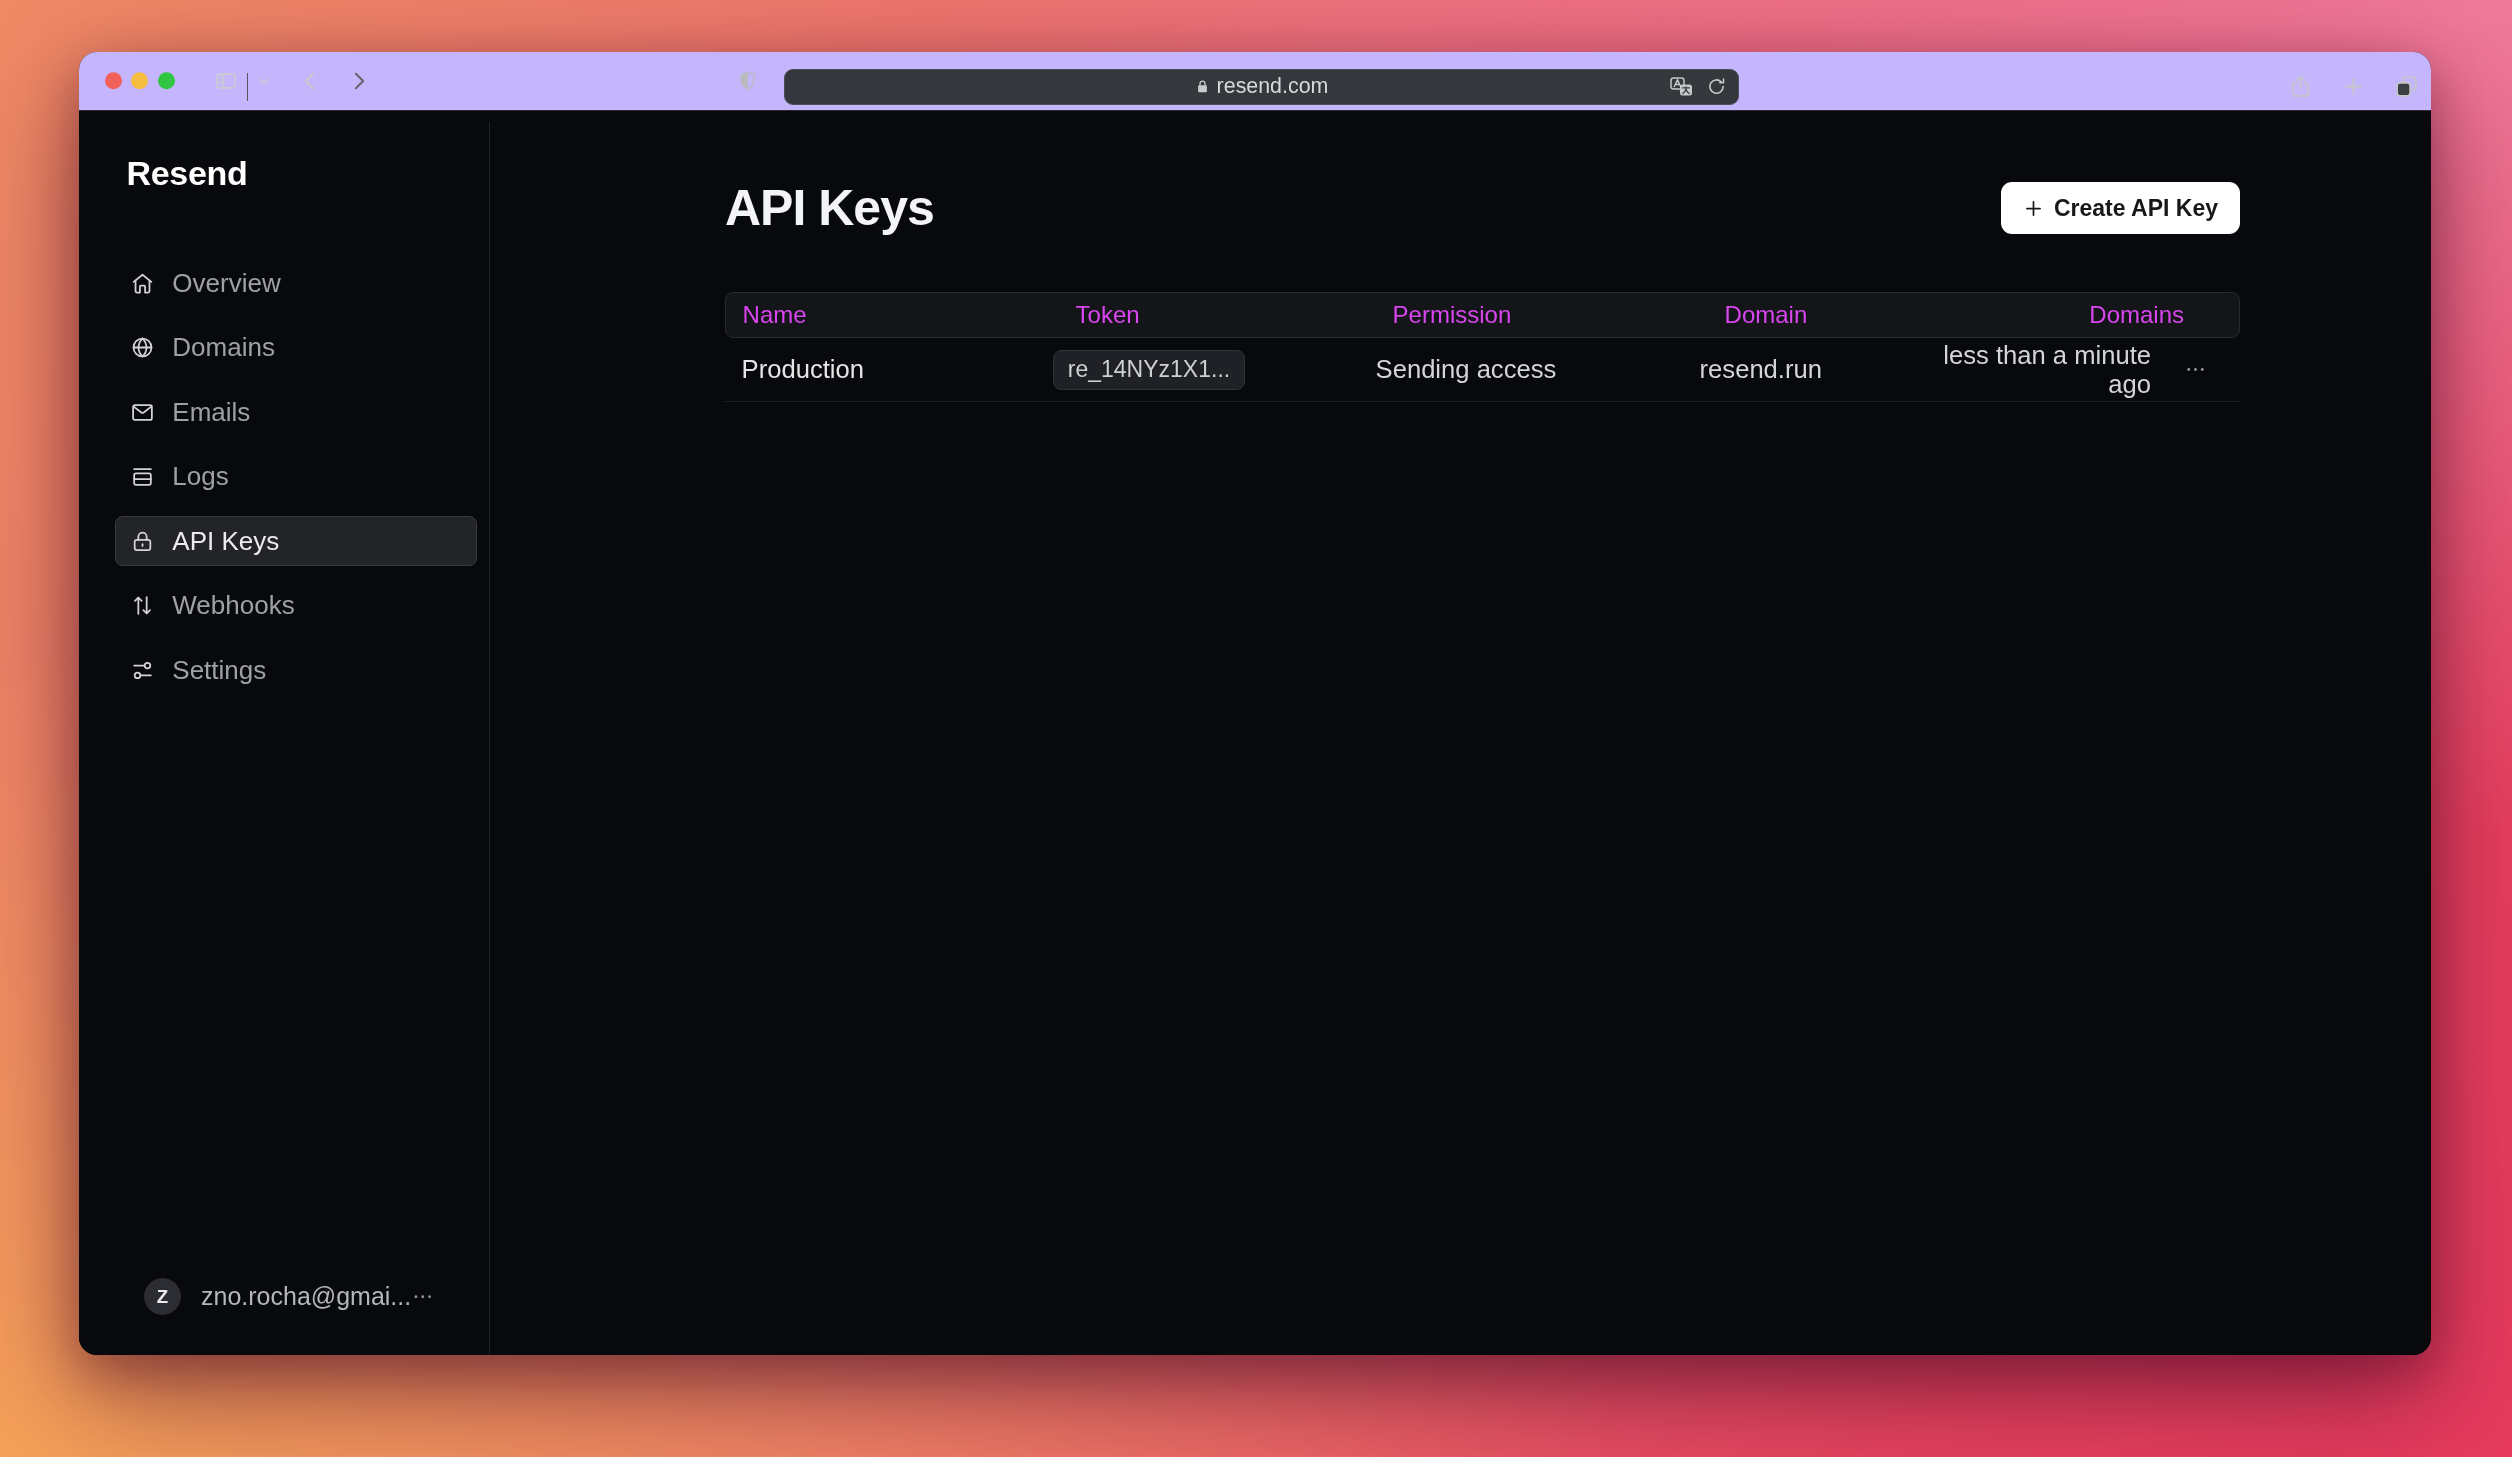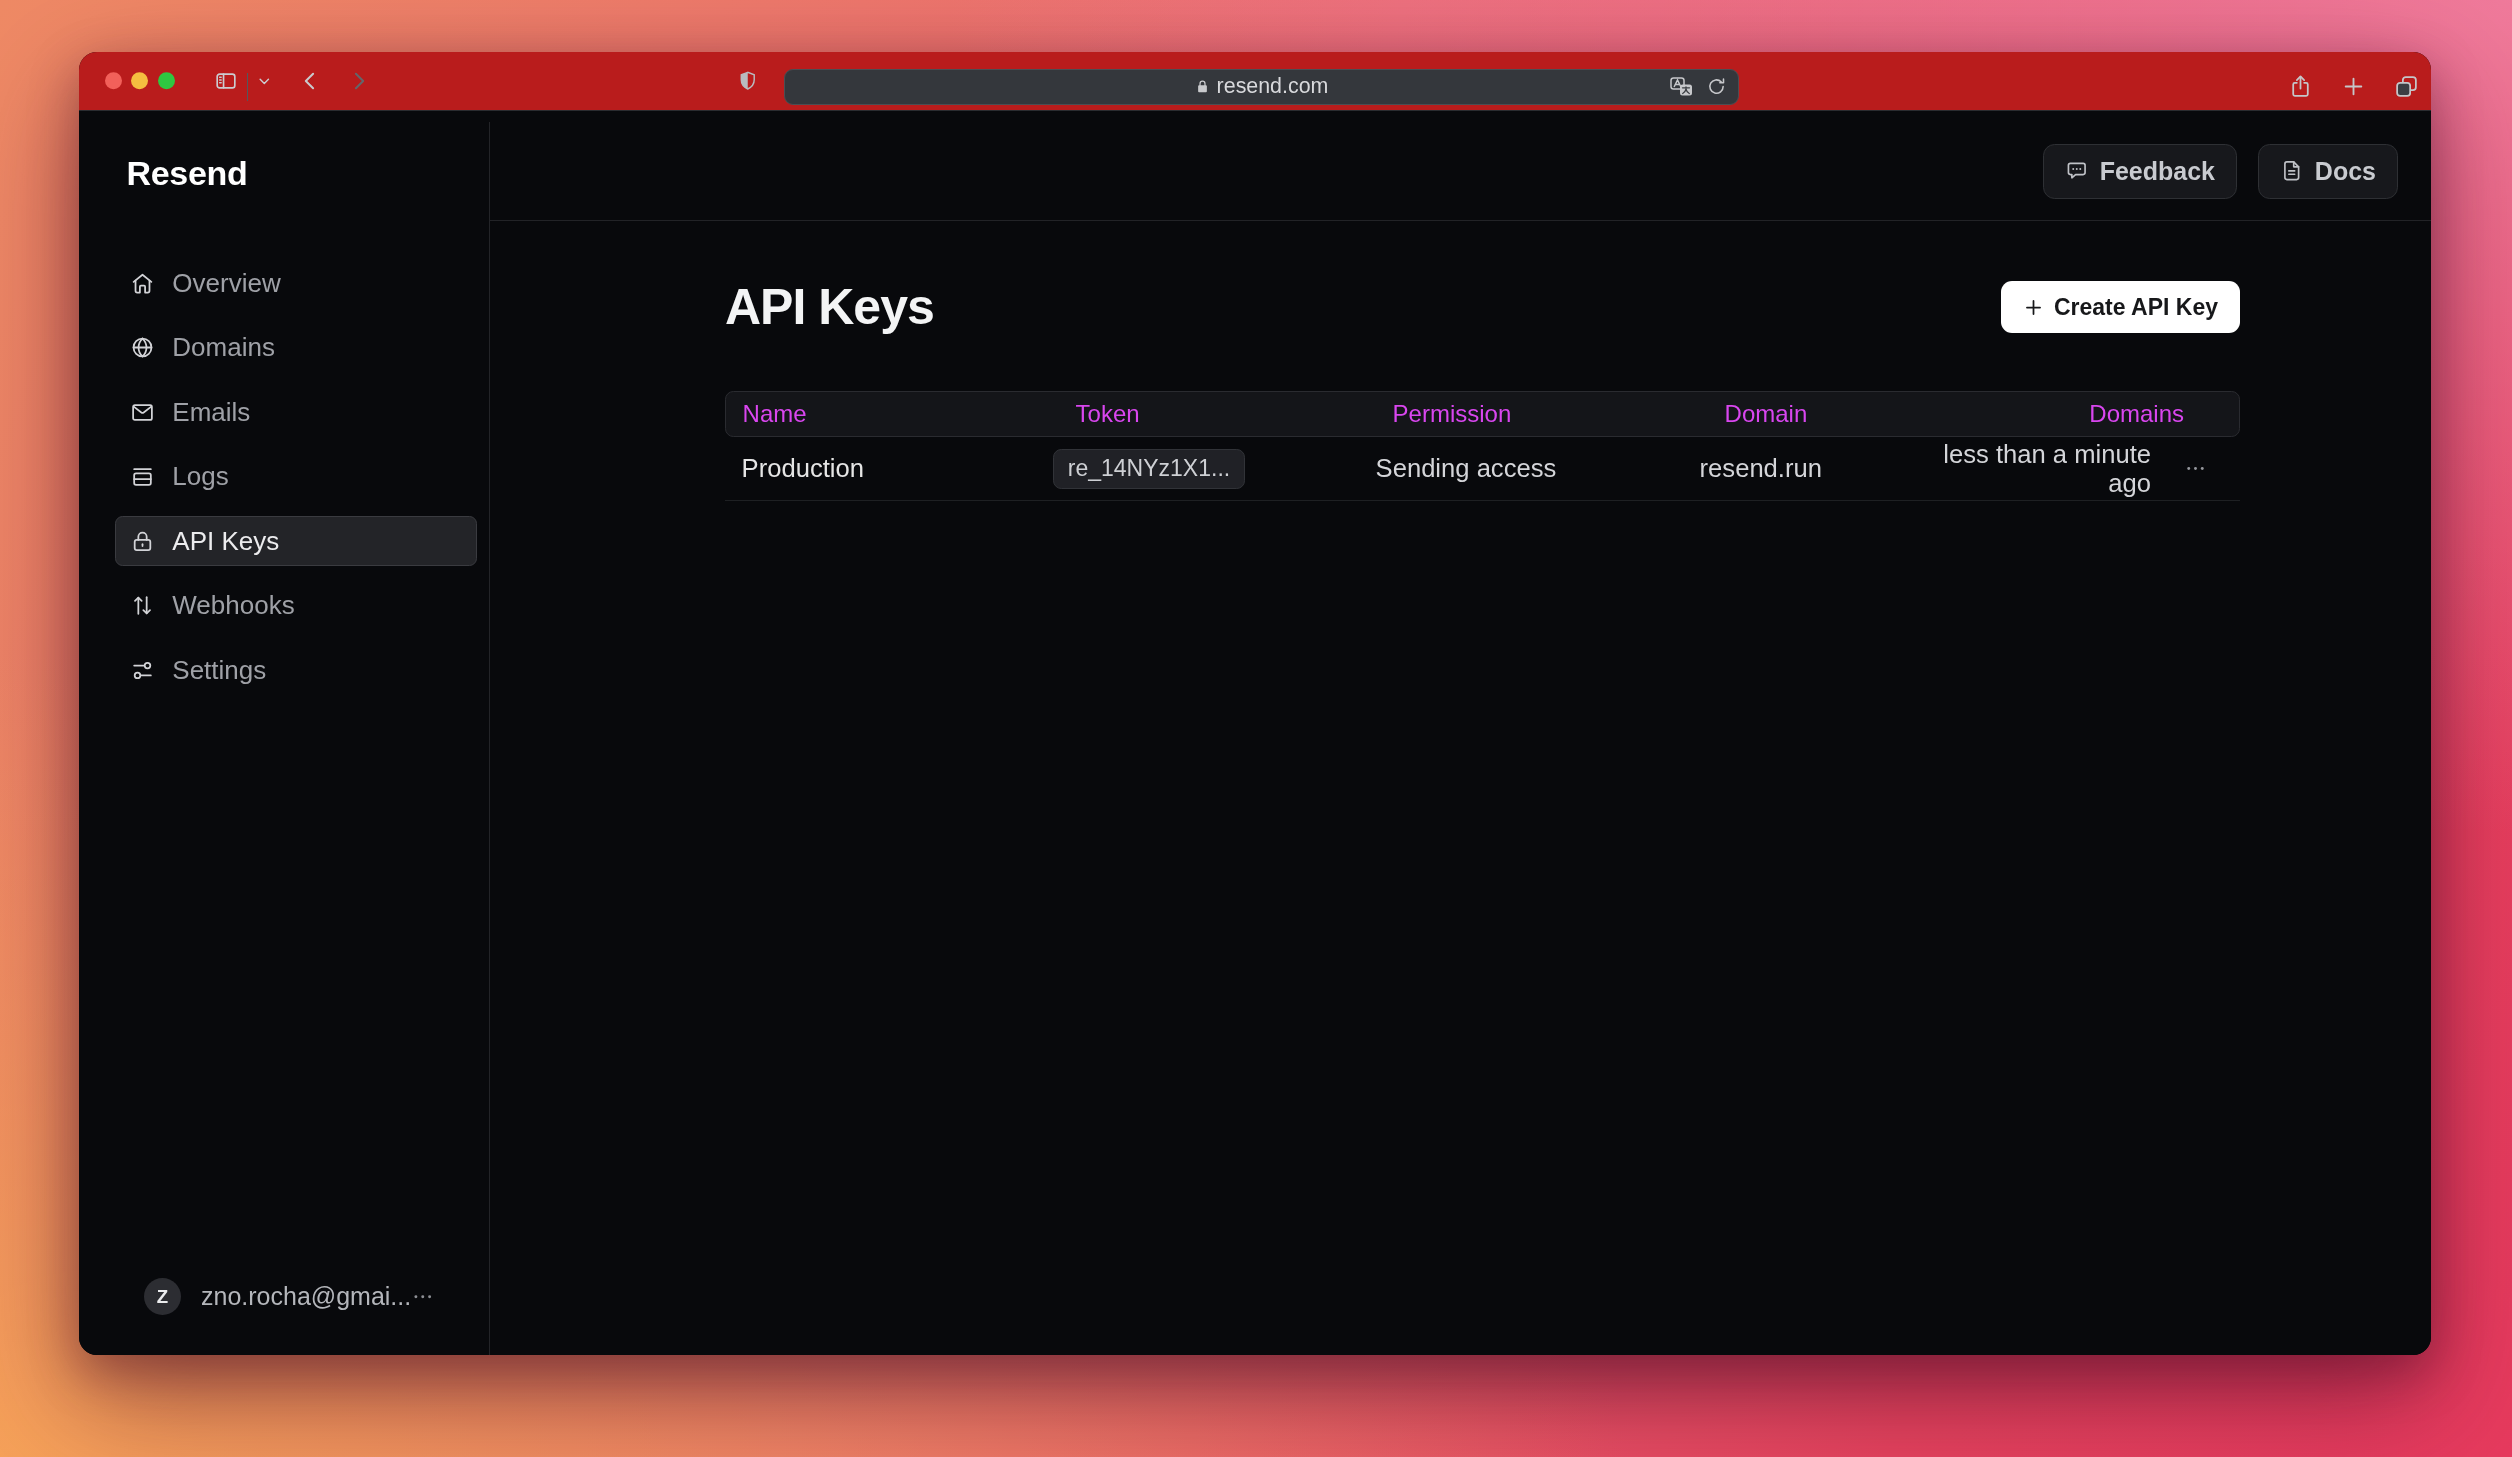--- a/index.html
+++ b/index.html
@@ -14,21 +14,21 @@
   svg { display: block; }
 
   
   .window {
     position: absolute; left: 79px; top: 52px; width: 2352px; height: 1303px;
     border-radius: 18px; overflow: hidden; background: #08090c;
     box-shadow: 0 41px 110px rgba(70,10,35,.50), 0 16.6px 48px rgba(70,10,35,.35);
   }
 
   
-  .titlebar { position: relative; height: 59px; background: #b91c1c; border-bottom: 0.7px solid #2a2c30; }
+  .titlebar { position: relative; height: 59px; background: #c4b5fd; border-bottom: 0.7px solid #2a2c30; }
   .light { position: absolute; top: 50%; transform: translateY(-50%); width: 17.3px; height: 17.3px; border-radius: 50%; }
   .light.red    { left: 25.6px;  background: #f2605a; }
   .light.yellow { left: 52px;  background: #f5bd40; }
   .light.green  { left: 79px; background: #2fc741; }
   .tb-ico { position: absolute; top: 50%; transform: translateY(-50%); color: #cbccd0; background: none; border: 0; }
   .tb-sep { position: absolute; top: 21px; height: 28px; width: 0.7px; background: #54575c; left: 168px; }
   .urlbar {
     position: absolute; left: 705px; top: 16.6px; width: 955px; height: 36px;
     background: #34373c; border: 0.7px solid #4b4e53; border-radius: 9px;
     display: flex; align-items: center; justify-content: center; gap: 7px;
@@ -254,41 +254,20 @@
           <svg width="23.5" height="23.5" viewBox="0 0 24 24" fill="currentColor">
               <circle cx="5" cy="12" r="1.5"></circle>
               <circle cx="12" cy="12" r="1.5"></circle>
               <circle cx="19" cy="12" r="1.5"></circle>
             </svg>
         </button>
       </div>
     </aside>
 
     <main class="main">
-      <div class="main-top">
-        <button class="pill-btn">
-          <svg width="23.5" height="23.5" viewBox="0 0 24 24" fill="none" stroke="currentColor" stroke-width="1.7" stroke-linejoin="round">
-            <path d="M18.5 4.5h-13a2 2 0 0 0-2 2v7.4a2 2 0 0 0 2 2H7v3.3l3.8-3.3h7.7a2 2 0 0 0 2-2V6.5a2 2 0 0 0-2-2z"></path>
-            <g fill="currentColor" stroke="none">
-                <circle cx="8.4" cy="10.2" r="1"></circle>
-                <circle cx="12" cy="10.2" r="1"></circle>
-                <circle cx="15.6" cy="10.2" r="1"></circle>
-              </g>
-          </svg>
-          <span>Feedback</span>
-        </button>
-        <button class="pill-btn">
-          <svg width="23.5" height="23.5" viewBox="0 0 24 24" fill="none" stroke="currentColor" stroke-width="1.7" stroke-linecap="round" stroke-linejoin="round">
-            <path d="M14 3H7a2 2 0 0 0-2 2v14a2 2 0 0 0 2 2h10a2 2 0 0 0 2-2V8z"></path>
-              <path d="M14 3v5h5"></path>
-              <path d="M9 12.2h6M9 15.6h6"></path>
-          </svg>
-          <span>Docs</span>
-        </button>
-      </div>
 
       <div class="content">
         <div class="title-row">
           <div class="page-title">API Keys</div>
           <button class="create-btn">
             <svg width="21" height="21" viewBox="0 0 24 24" fill="none" stroke="currentColor" stroke-width="2" stroke-linecap="round">
                 <path d="M12 4.5v15M4.5 12h15"></path>
               </svg>
             <span>Create API Key</span>
           </button>

